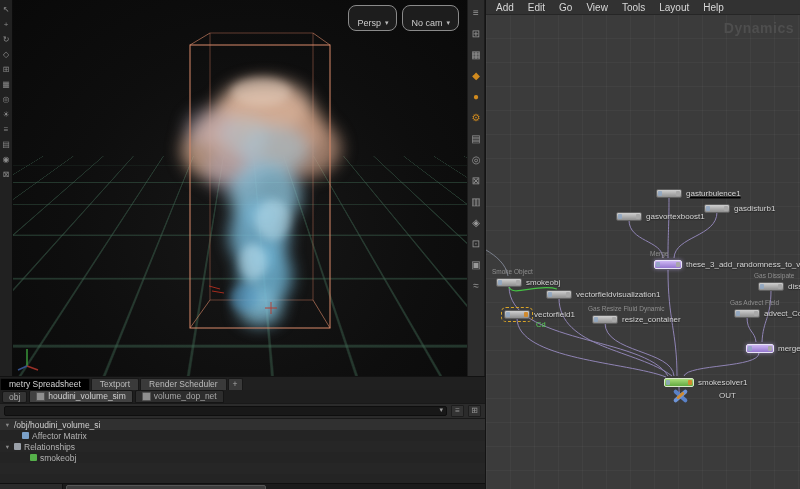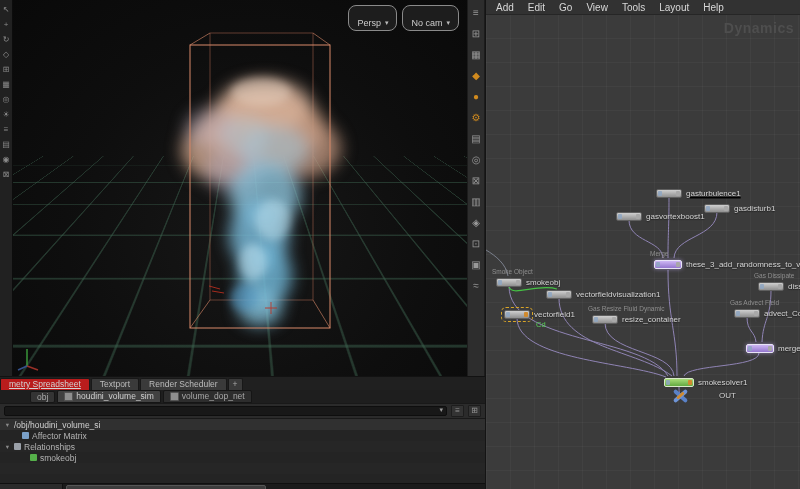--- a/index.html
+++ b/index.html
@@ -22,24 +22,24 @@
 
   
   #mid-strip{position:absolute;left:467px;top:0;width:18px;height:376px;background:#2d2d2d;border-left:1px solid #1c1c1c;border-right:1px solid #1c1c1c;box-sizing:border-box;display:flex;flex-direction:column;align-items:center;padding-top:3px;}
   #mid-strip .ticon{width:16px;height:21px;line-height:20px;text-align:center;font-size:10px;color:#989898;}
   #mid-strip .ticon.accent{color:#d08a1e;}
 
   
   #bottom-panel{position:absolute;left:0;top:376px;width:485px;height:113px;background:#262626;border-top:1px solid #121212;box-sizing:border-box;}
   .pane-tabs{height:13px;background:#202020;display:flex;align-items:flex-end;gap:1px;}
   .ptab{background:#3a3a3a;border:1px solid #181818;border-bottom:none;border-radius:2px 2px 0 0;color:#bcbcbc;font-size:8.5px;line-height:11px;padding:0 8px;white-space:nowrap;}
-  .ptab.first{background:#b91c1c;color:#d2d2d2;text-decoration:underline;}
+  .ptab.first{background:#000000;color:#d2d2d2;}
   .ptab.plus{padding:0 4px;color:#a8a8a8;}
   .path-row{height:13px;background:#1e1e1e;display:flex;align-items:center;gap:2px;padding-left:2px;}
-  .obj-chip{background:#343434;border:1px solid #161616;border-radius:2px;color:#ababab;font-size:8.5px;line-height:10px;padding:0 6px;margin-left:28px;}
+  .obj-chip{background:#343434;border:1px solid #161616;border-radius:2px;color:#ababab;font-size:8.5px;line-height:10px;padding:0 6px;}
   .ntab{display:flex;align-items:center;gap:3px;background:#2d2d2d;border:1px solid #151515;color:#a8a8a8;font-size:8.5px;line-height:11px;padding:0 6px;border-radius:2px 2px 0 0;}
   .ntab.active{background:#414141;color:#d0d0d0;}
   .ntab-icon{width:7px;height:7px;background:#8f8f8f;border:1px solid #555;border-radius:1px;display:inline-block;}
   .filter-row{height:12px;background:#2b2b2b;display:flex;align-items:center;gap:4px;padding:1px 4px;border-top:1px solid #191919;border-bottom:1px solid #191919;}
   .combo{flex:1;height:8px;background:#181818;border:1px solid #0e0e0e;border-radius:2px;position:relative;}
   .combo-arr{position:absolute;right:3px;top:-1px;font-size:7px;color:#9a9a9a;}
   .mini-icon{width:11px;height:10px;line-height:10px;text-align:center;font-size:8px;color:#949494;background:#333;border:1px solid #1d1d1d;border-radius:1px;}
   .tree{position:relative;height:64px;background:repeating-linear-gradient(180deg,#262626 0 11px,#242424 11px 22px);}
   .tree-row{height:11px;display:flex;align-items:center;gap:3px;font-size:8.5px;color:#b4b4b4;padding-left:4px;white-space:nowrap;}
   .tree-row.root{background:#303030;color:#d0d0d0;}

